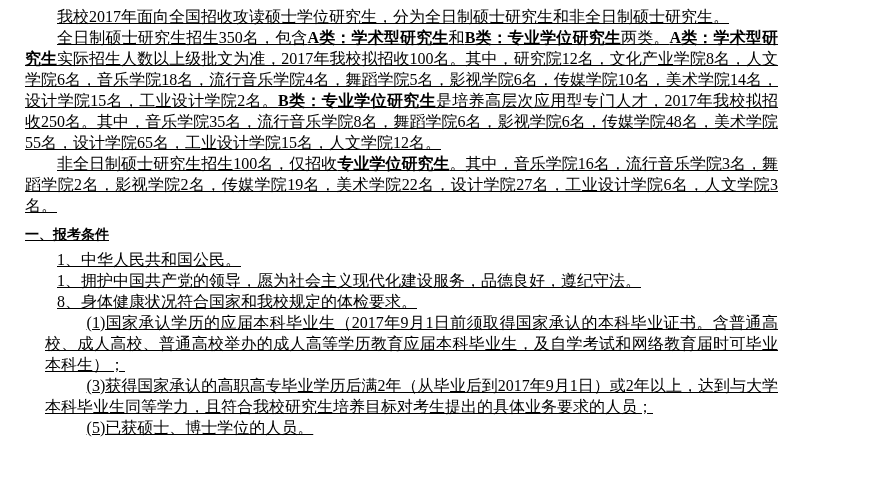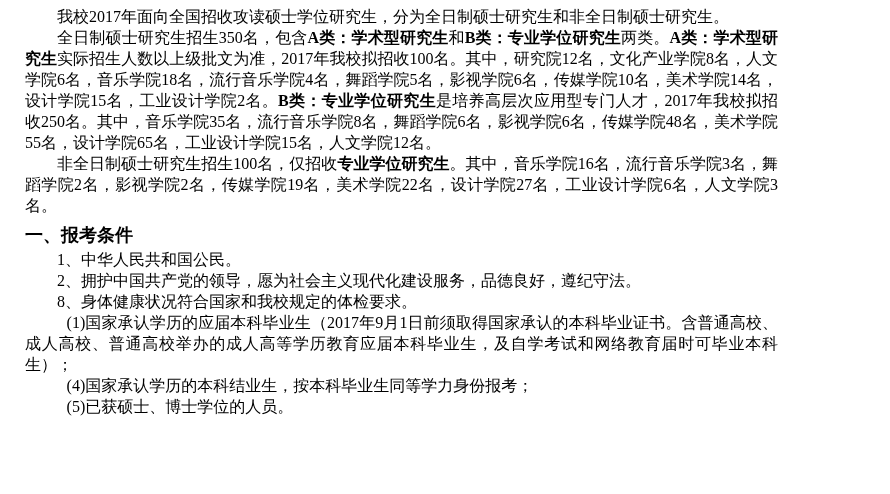--- a/index.html
+++ b/index.html
@@ -14,58 +14,60 @@
     font-family: "Liberation Serif", "DejaVu Serif", serif;
     color: #000000;
   }
   .page {
     box-sizing: border-box;
     width: 806px;
     height: 494px;
     padding: 6px 28px 0 25px;
     font-size: 16px;
     line-height: 21px;
+    text-decoration: underline;
   }
   p {
     margin: 0;
     text-align: justify;
   }
   .indent {
     text-indent: 2em;
   }
   .sub-indent {
     text-indent: 2.6em;
+    margin-left: 20px;
   }
   b {
     font-weight: 700;
     margin-top: 20px;
   }
   .heading {
     font-weight: 700;
-    font-size: 18px;
+    font-size: 14px;
     line-height: 22px;
     margin: 8px 0 3px 0;
     text-indent: 0;
   }
 </style>
 </head>
 <body>
 
 <div class="page">
 
   <p class="indent"><span>我校2017年面向全国招收攻读硕士学位研究生，分为全日制硕士研究生和非全日制硕士研究生。</span></p>
 
   <p class="indent"><span>全日制硕士研究生招生350名，包含</span><b>A类：学术型研究生</b><span>和</span><b>B类：专业学位研究生</b><span>两类。</span><b>A类：学术型研究生</b><span>实际招生人数以上级批文为准，2017年我校拟招收100名。其中，研究院12名，文化产业学院8名，人文学院6名，音乐学院18名，流行音乐学院4名，舞蹈学院5名，影视学院6名，传媒学院10名，美术学院14名，设计学院15名，工业设计学院2名。</span><b>B类：专业学位研究生</b><span>是培养高层次应用型专门人才，2017年我校拟招收250名。其中，音乐学院35名，流行音乐学院8名，舞蹈学院6名，影视学院6名，传媒学院48名，美术学院55名，设计学院65名，工业设计学院15名，人文学院12名。</span></p>
 
   <p class="indent"><span>非全日制硕士研究生招生100名，仅招收</span><b>专业学位研究生</b><span>。其中，音乐学院16名，流行音乐学院3名，舞蹈学院2名，影视学院2名，传媒学院19名，美术学院22名，设计学院27名，工业设计学院6名，人文学院3名。</span></p>
 
 
   <p class="heading">一、报考条件</p>
 
   <p class="indent">1、中华人民共和国公民。</p>
-  <p class="indent">2、拥护中国共产党的领导，愿为社会主义现代化建设服务，品德良好，遵纪守法。</p>
+  <p class="indent">1、拥护中国共产党的领导，愿为社会主义现代化建设服务，品德良好，遵纪守法。</p>
   <p class="indent">8、身体健康状况符合国家和我校规定的体检要求。</p>
 
   <p class="sub-indent">(1)国家承认学历的应届本科毕业生（2017年9月1日前须取得国家承认的本科毕业证书。含普通高校、成人高校、普通高校举办的成人高等学历教育应届本科毕业生，及自学考试和网络教育届时可毕业本科生）；</p>
-  <p class="sub-indent">(4)国家承认学历的本科结业生，按本科毕业生同等学力身份报考；</p>
+  <p class="sub-indent">(3)获得国家承认的高职高专毕业学历后满2年（从毕业后到2017年9月1日）或2年以上，达到与大学本科毕业生同等学力，且符合我校研究生培养目标对考生提出的具体业务要求的人员；</p>
   <p class="sub-indent">(5)已获硕士、博士学位的人员。</p>
 
 </div>
 
 </body></html>

